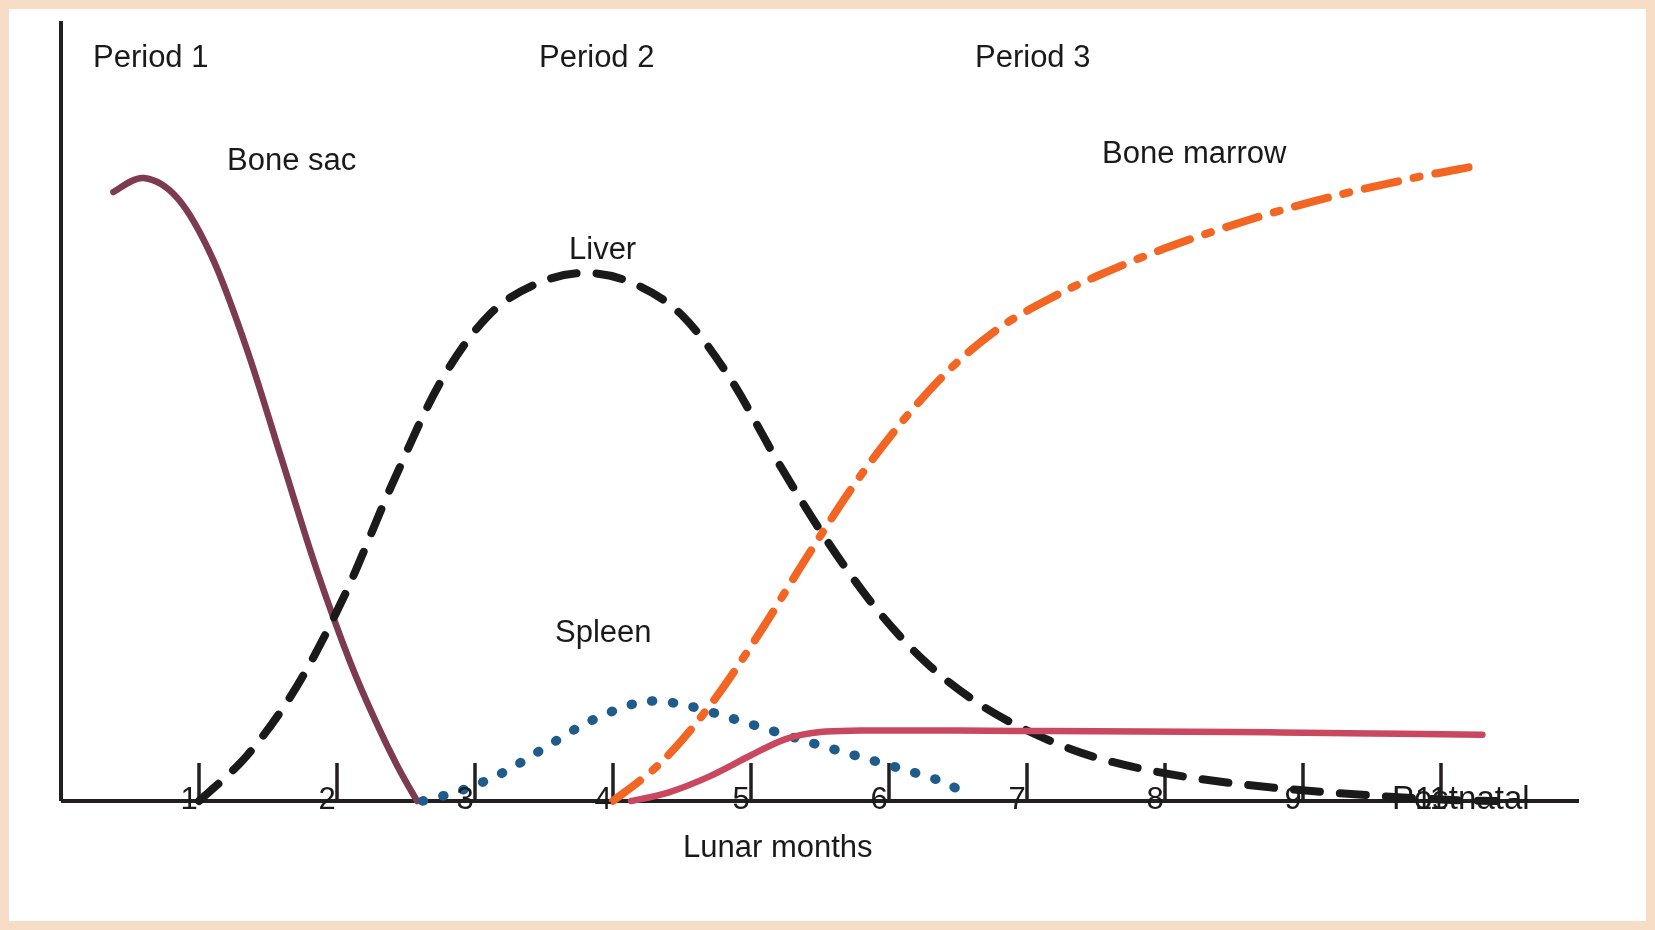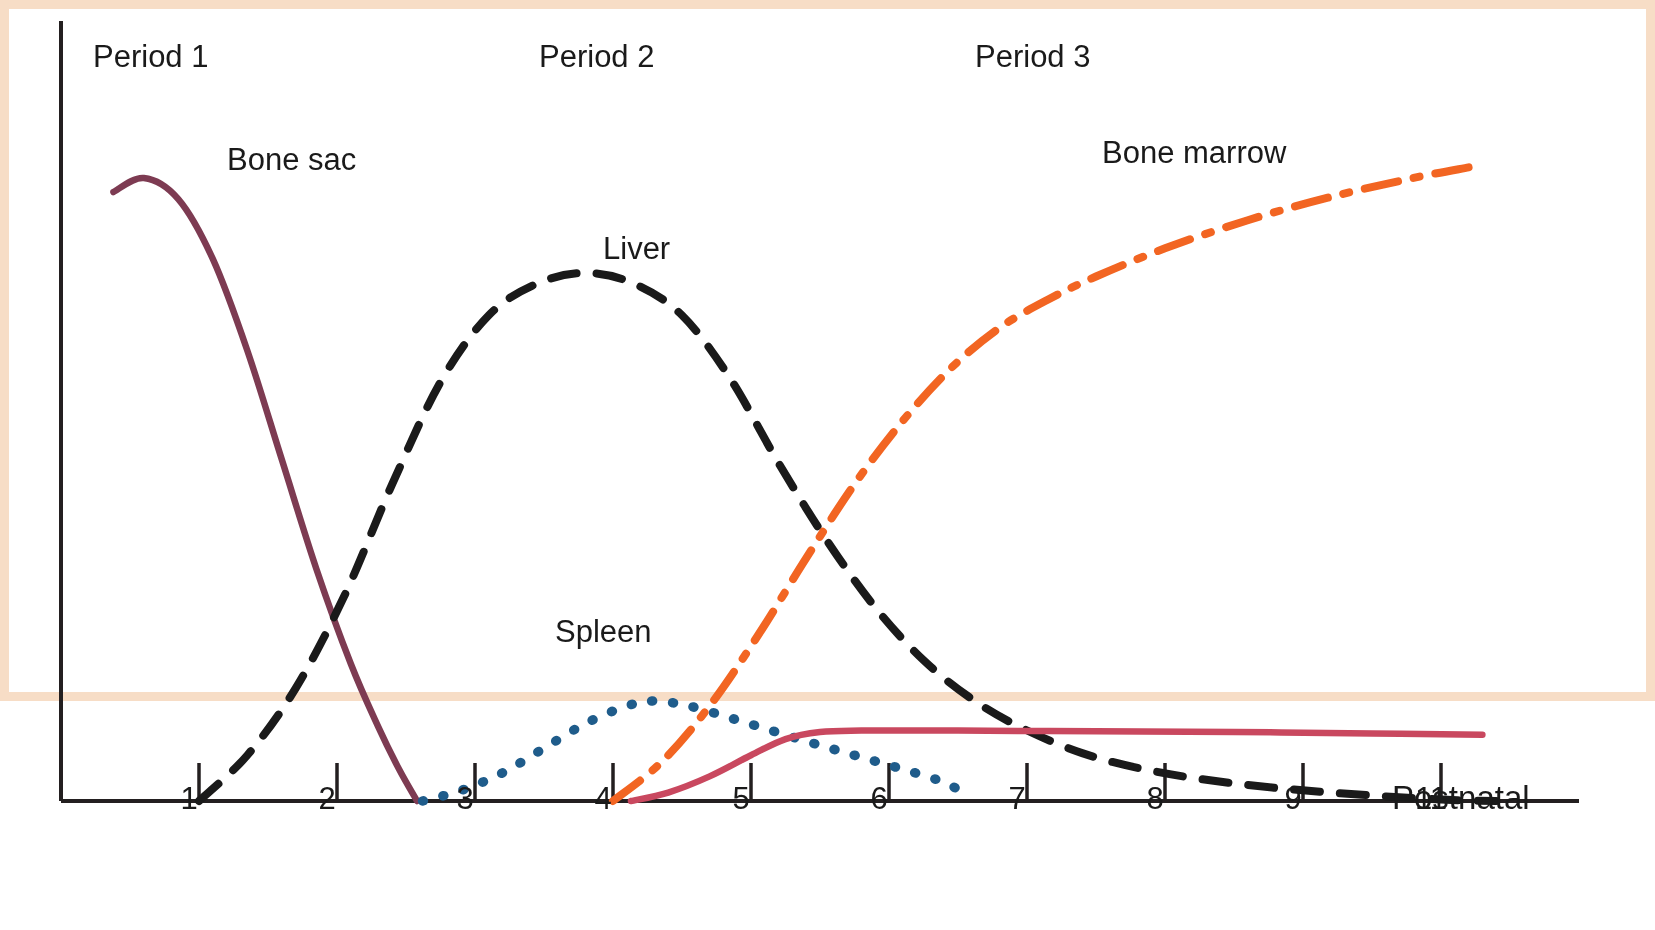--- a/index.html
+++ b/index.html
@@ -9,21 +9,21 @@
   }
   body {
     width: 1655px;
     height: 930px;
     font-family: "Liberation Sans", sans-serif;
     overflow: hidden;
   }
   #figure {
     position: relative;
     width: 1655px;
-    height: 701px;
+    height: 930px;
     box-sizing: border-box;
     border: 9px solid #f7ddc6;
     background: #ffffff;
   }
   #plot {
     position: absolute;
     left: 0;
     top: 0;
     width: 1637px;
     height: 912px;
@@ -68,32 +68,33 @@
         <path d="M 604 792 C 612.05 785.5466666666666, 636.1999999999999 769.12, 652.3 753.28 C 668.4 737.4399999999999, 684.5 718.08, 700.6 696.96 C 716.7 675.84, 732.8 651.1999999999999, 748.9 626.56 C 765 601.92, 781.1 574.3466666666667, 797.2 549.12 C 813.3000000000001 523.8933333333333, 829.4 498.08, 845.5 475.2 C 861.6 452.32, 877.7 431.2, 893.8000000000001 411.84 C 909.9000000000001 392.47999999999996, 926.0000000000001 374.528, 942.1000000000001 359.04 C 958.2000000000002 343.552, 974.3 330.2933333333333, 990.4 318.912 C 1006.5 307.53066666666666, 1022.6 299.31733333333335, 1038.7 290.752 C 1054.8 282.18666666666667, 1067.45 276.0853333333333, 1087 267.52 C 1106.55 258.95466666666664, 1130.7 248.74666666666667, 1156 239.36 C 1181.3 229.97333333333336, 1211.2 219.7653333333334, 1238.8 211.20000000000005 C 1266.3999999999999 202.6346666666667, 1294 195.00799999999995, 1321.6 187.96799999999996 C 1349.1999999999998 180.92799999999997, 1381.4 173.88800000000003, 1404.4 168.96000000000004 C 1427.4 164.03200000000004, 1450.3999999999999 160.16, 1459.6 158.39999999999998" fill="none" stroke="#f26522" stroke-width="8" stroke-linecap="round" stroke-linejoin="round" stroke-dasharray="34 16 6 16"></path>
         <path d="M 621.9399999999999 792 C 628.15 790.592, 646.09 787.6586666666667, 659.2 783.552 C 672.3100000000001 779.4453333333333, 686.8000000000001 773.5786666666667, 700.6 767.36 C 714.4 761.1413333333334, 729.35 752.4586666666667, 742 746.24 C 754.65 740.0213333333334, 765 733.92, 776.5 730.048 C 788 726.176, 798.35 724.416, 811 723.008 C 823.65 721.6, 829.4 721.8346666666666, 852.4 721.6 C 875.4 721.3653333333334, 909.9 721.4826666666667, 949 721.6 C 988.1 721.7173333333334, 1041 722.0693333333334, 1087 722.304 C 1133 722.5386666666666, 1179 722.6560000000001, 1225 723.008 C 1271 723.36, 1321.6 723.9466666666666, 1363 724.4159999999999 C 1404.4 724.8853333333333, 1455 725.5893333333333, 1473.4 725.824" fill="none" stroke="#c9485f" stroke-width="6.5" stroke-linecap="round" stroke-linejoin="round"></path>
       </g>
   </svg>
 
   <div class="lbl period-label" style="left:84px; top:30px;">Period 1</div>
   <div class="lbl period-label" style="left:530px; top:30px;">Period 2</div>
   <div class="lbl period-label" style="left:966px; top:30px;">Period 3</div>
 
   <div class="lbl series-label" style="left:218px; top:133px;">Bone sac</div>
-  <div class="lbl series-label" style="left:560px; top:222px;margin-left:34px;">Liver</div>
+  <div class="lbl series-label" style="left:560px; top:222px;">Liver</div>
   <div class="lbl series-label" style="left:546px; top:605px;">Spleen</div>
   <div class="lbl series-label" style="left:1087px; top:126px;margin-left:6px;">Bone marrow</div>
 
   <div id="tick-labels">
       <div class="lbl tick-label" style="left: 180px; top: 772px; transform: translateX(-50%);">1</div>
       <div class="lbl tick-label" style="left: 318px; top: 772px; transform: translateX(-50%);">2</div>
       <div class="lbl tick-label" style="left: 456px; top: 772px; transform: translateX(-50%);">3</div>
       <div class="lbl tick-label" style="left: 594px; top: 772px; transform: translateX(-50%);">4</div>
       <div class="lbl tick-label" style="left: 732px; top: 772px; transform: translateX(-50%);">5</div>
       <div class="lbl tick-label" style="left: 870px; top: 772px; transform: translateX(-50%);">6</div>
       <div class="lbl tick-label" style="left: 1008px; top: 772px; transform: translateX(-50%);">7</div>
       <div class="lbl tick-label" style="left: 1146px; top: 772px; transform: translateX(-50%);">8</div>
       <div class="lbl tick-label" style="left: 1284px; top: 772px; transform: translateX(-50%);">9</div>
       <div class="lbl tick-label" style="left: 1422px; top: 772px; transform: translateX(-50%);">11</div>
     </div>
 
   <div class="lbl postnatal" style="left:1383px; top:770px;">Postnatal</div>
+  <div class="lbl axis-title" style="left:674px; top:820px;">Lunar months</div>
 
 </div>
 
 </body></html>

